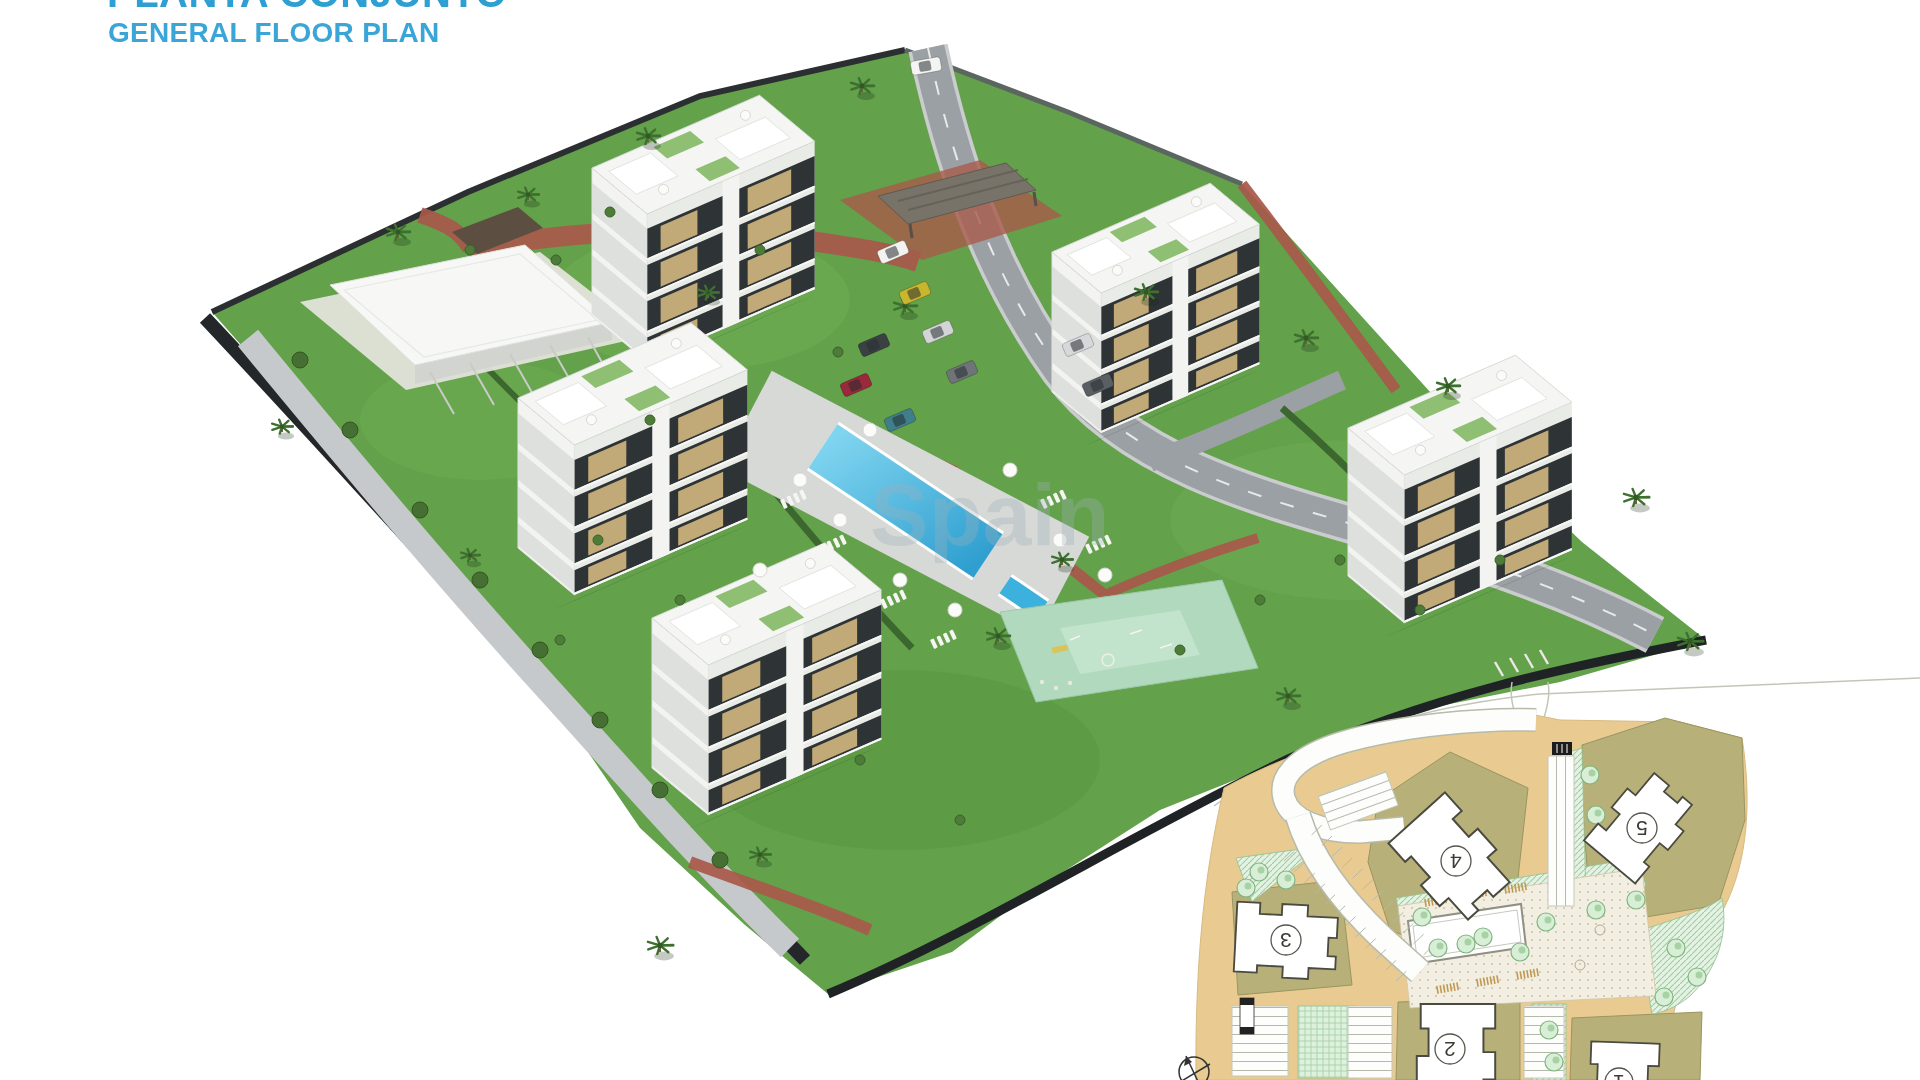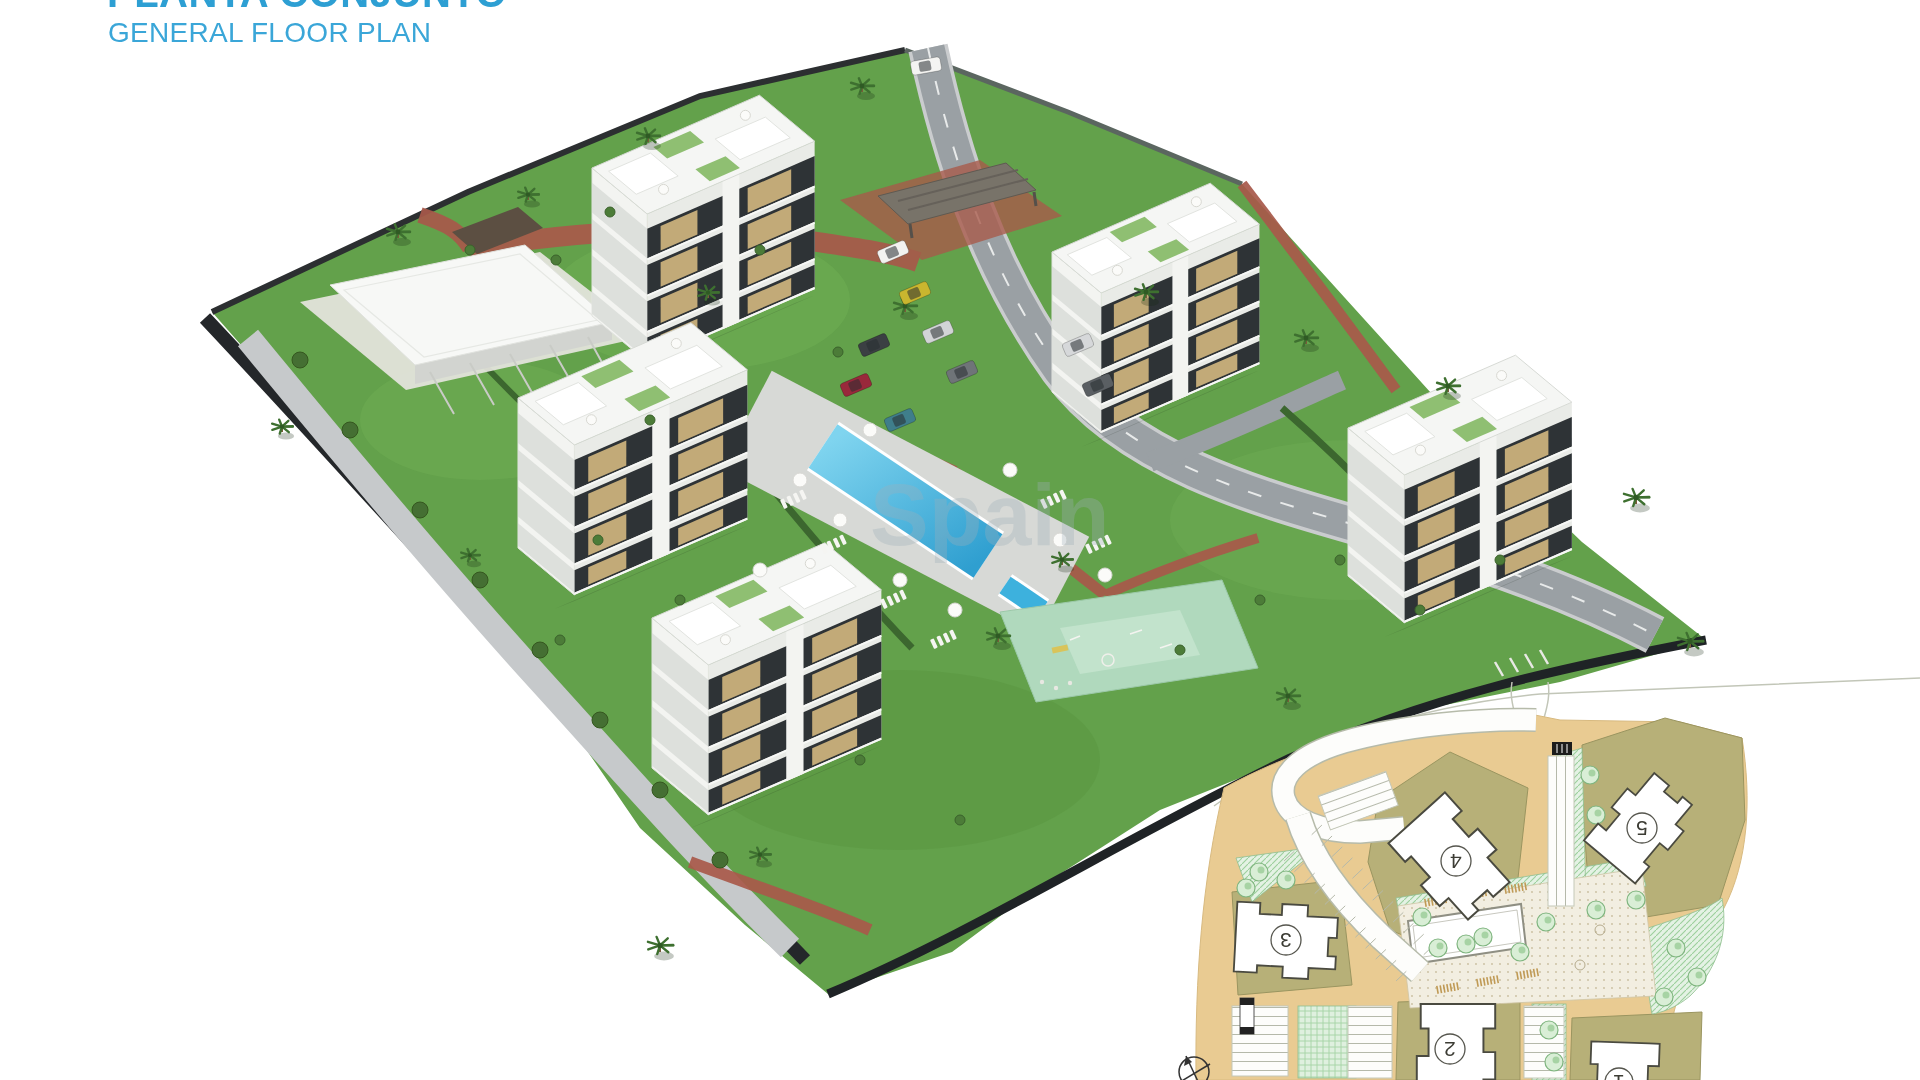--- a/index.html
+++ b/index.html
@@ -1,20 +1,20 @@
 <!DOCTYPE html>
 <html><head>
 <meta charset="utf-8">
 <style>
   html,body{margin:0;padding:0;background:#ffffff;}
   .stage{position:relative;width:1920px;height:1080px;overflow:hidden;background:#fff;
          font-family:"Liberation Sans",sans-serif;}
   .hdr{position:absolute;left:107px;top:-27px;z-index:5;}
   .hdr .t1{font-size:40px;line-height:40px;font-weight:800;letter-spacing:.5px;color:#2d9fd3;margin:0;}
-  .hdr .t2{font-size:28px;line-height:28px;font-weight:400;letter-spacing:.3px;color:#3aa6d8;margin:6px 0 0 1px;}
+  .hdr .t2{font-size:28px;line-height:28px;font-weight:700;letter-spacing:.3px;color:#3aa6d8;margin:6px 0 0 1px;}
   svg.layer{position:absolute;left:0;top:0;}
 </style>
 </head>
 <body>
 
 <div class="stage">
 
   <div class="hdr">
     <div class="t1">PLANTA CONJUNTO</div>
     <div class="t2">GENERAL FLOOR PLAN</div>

